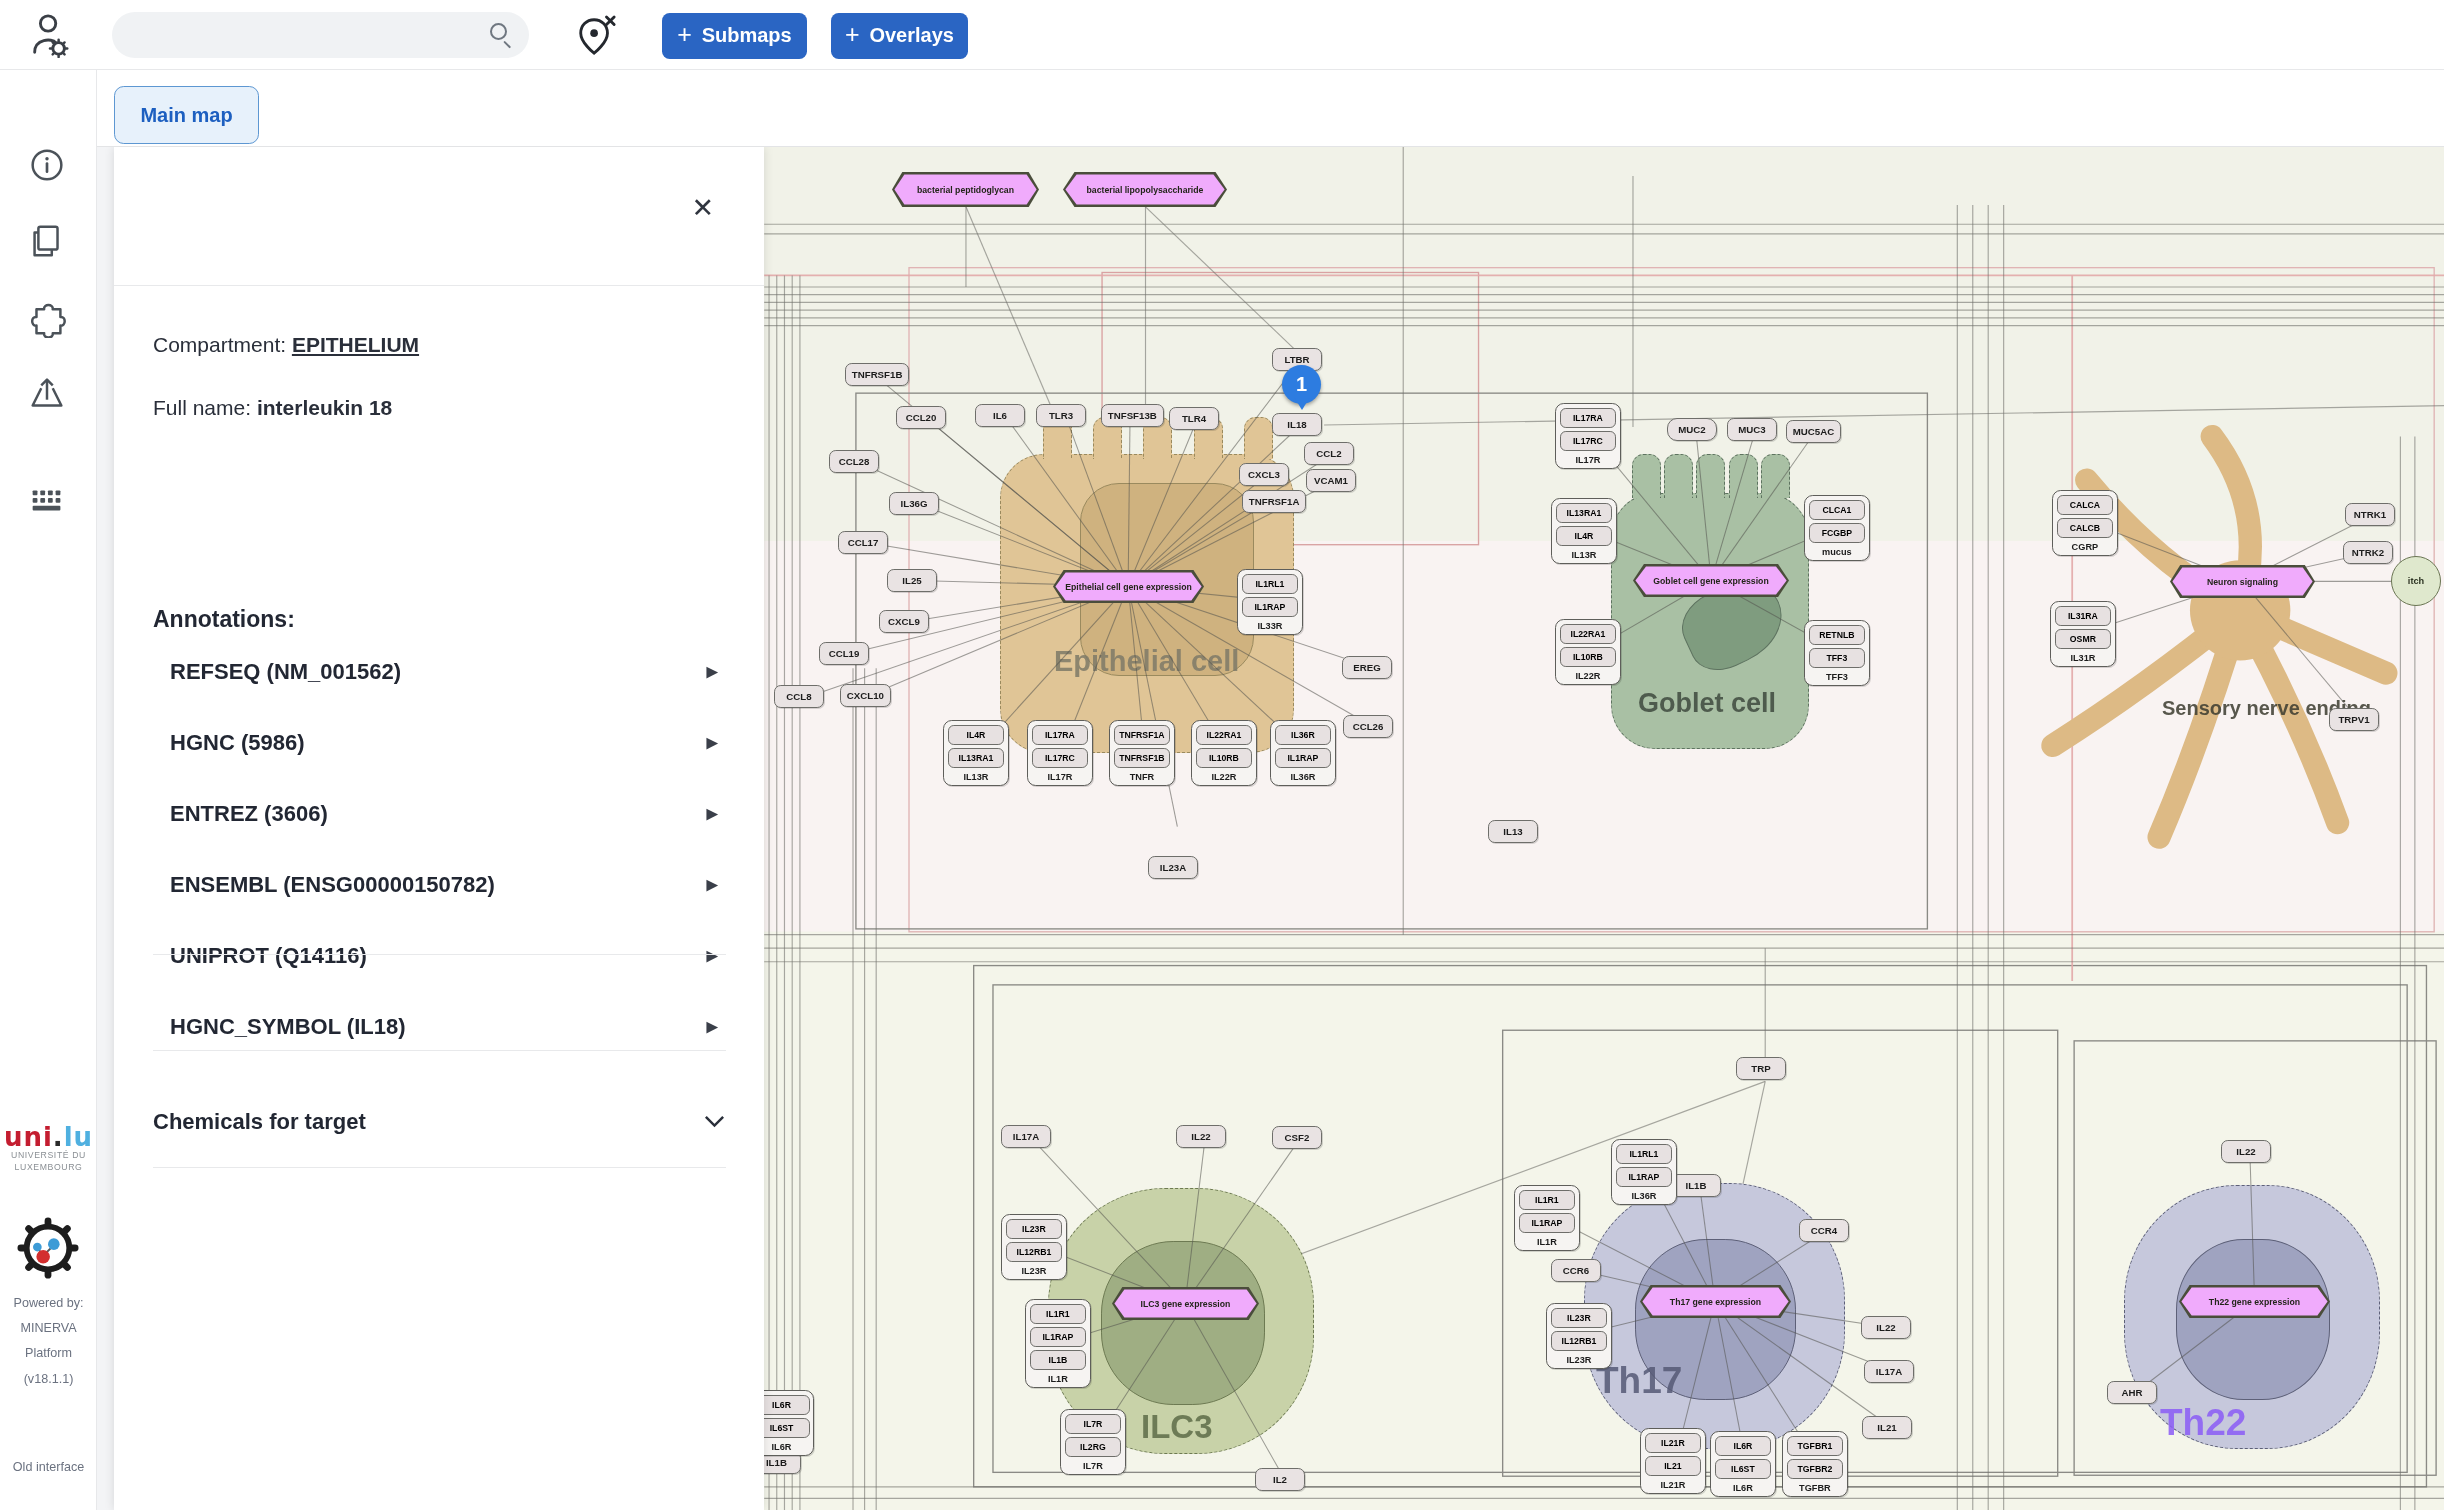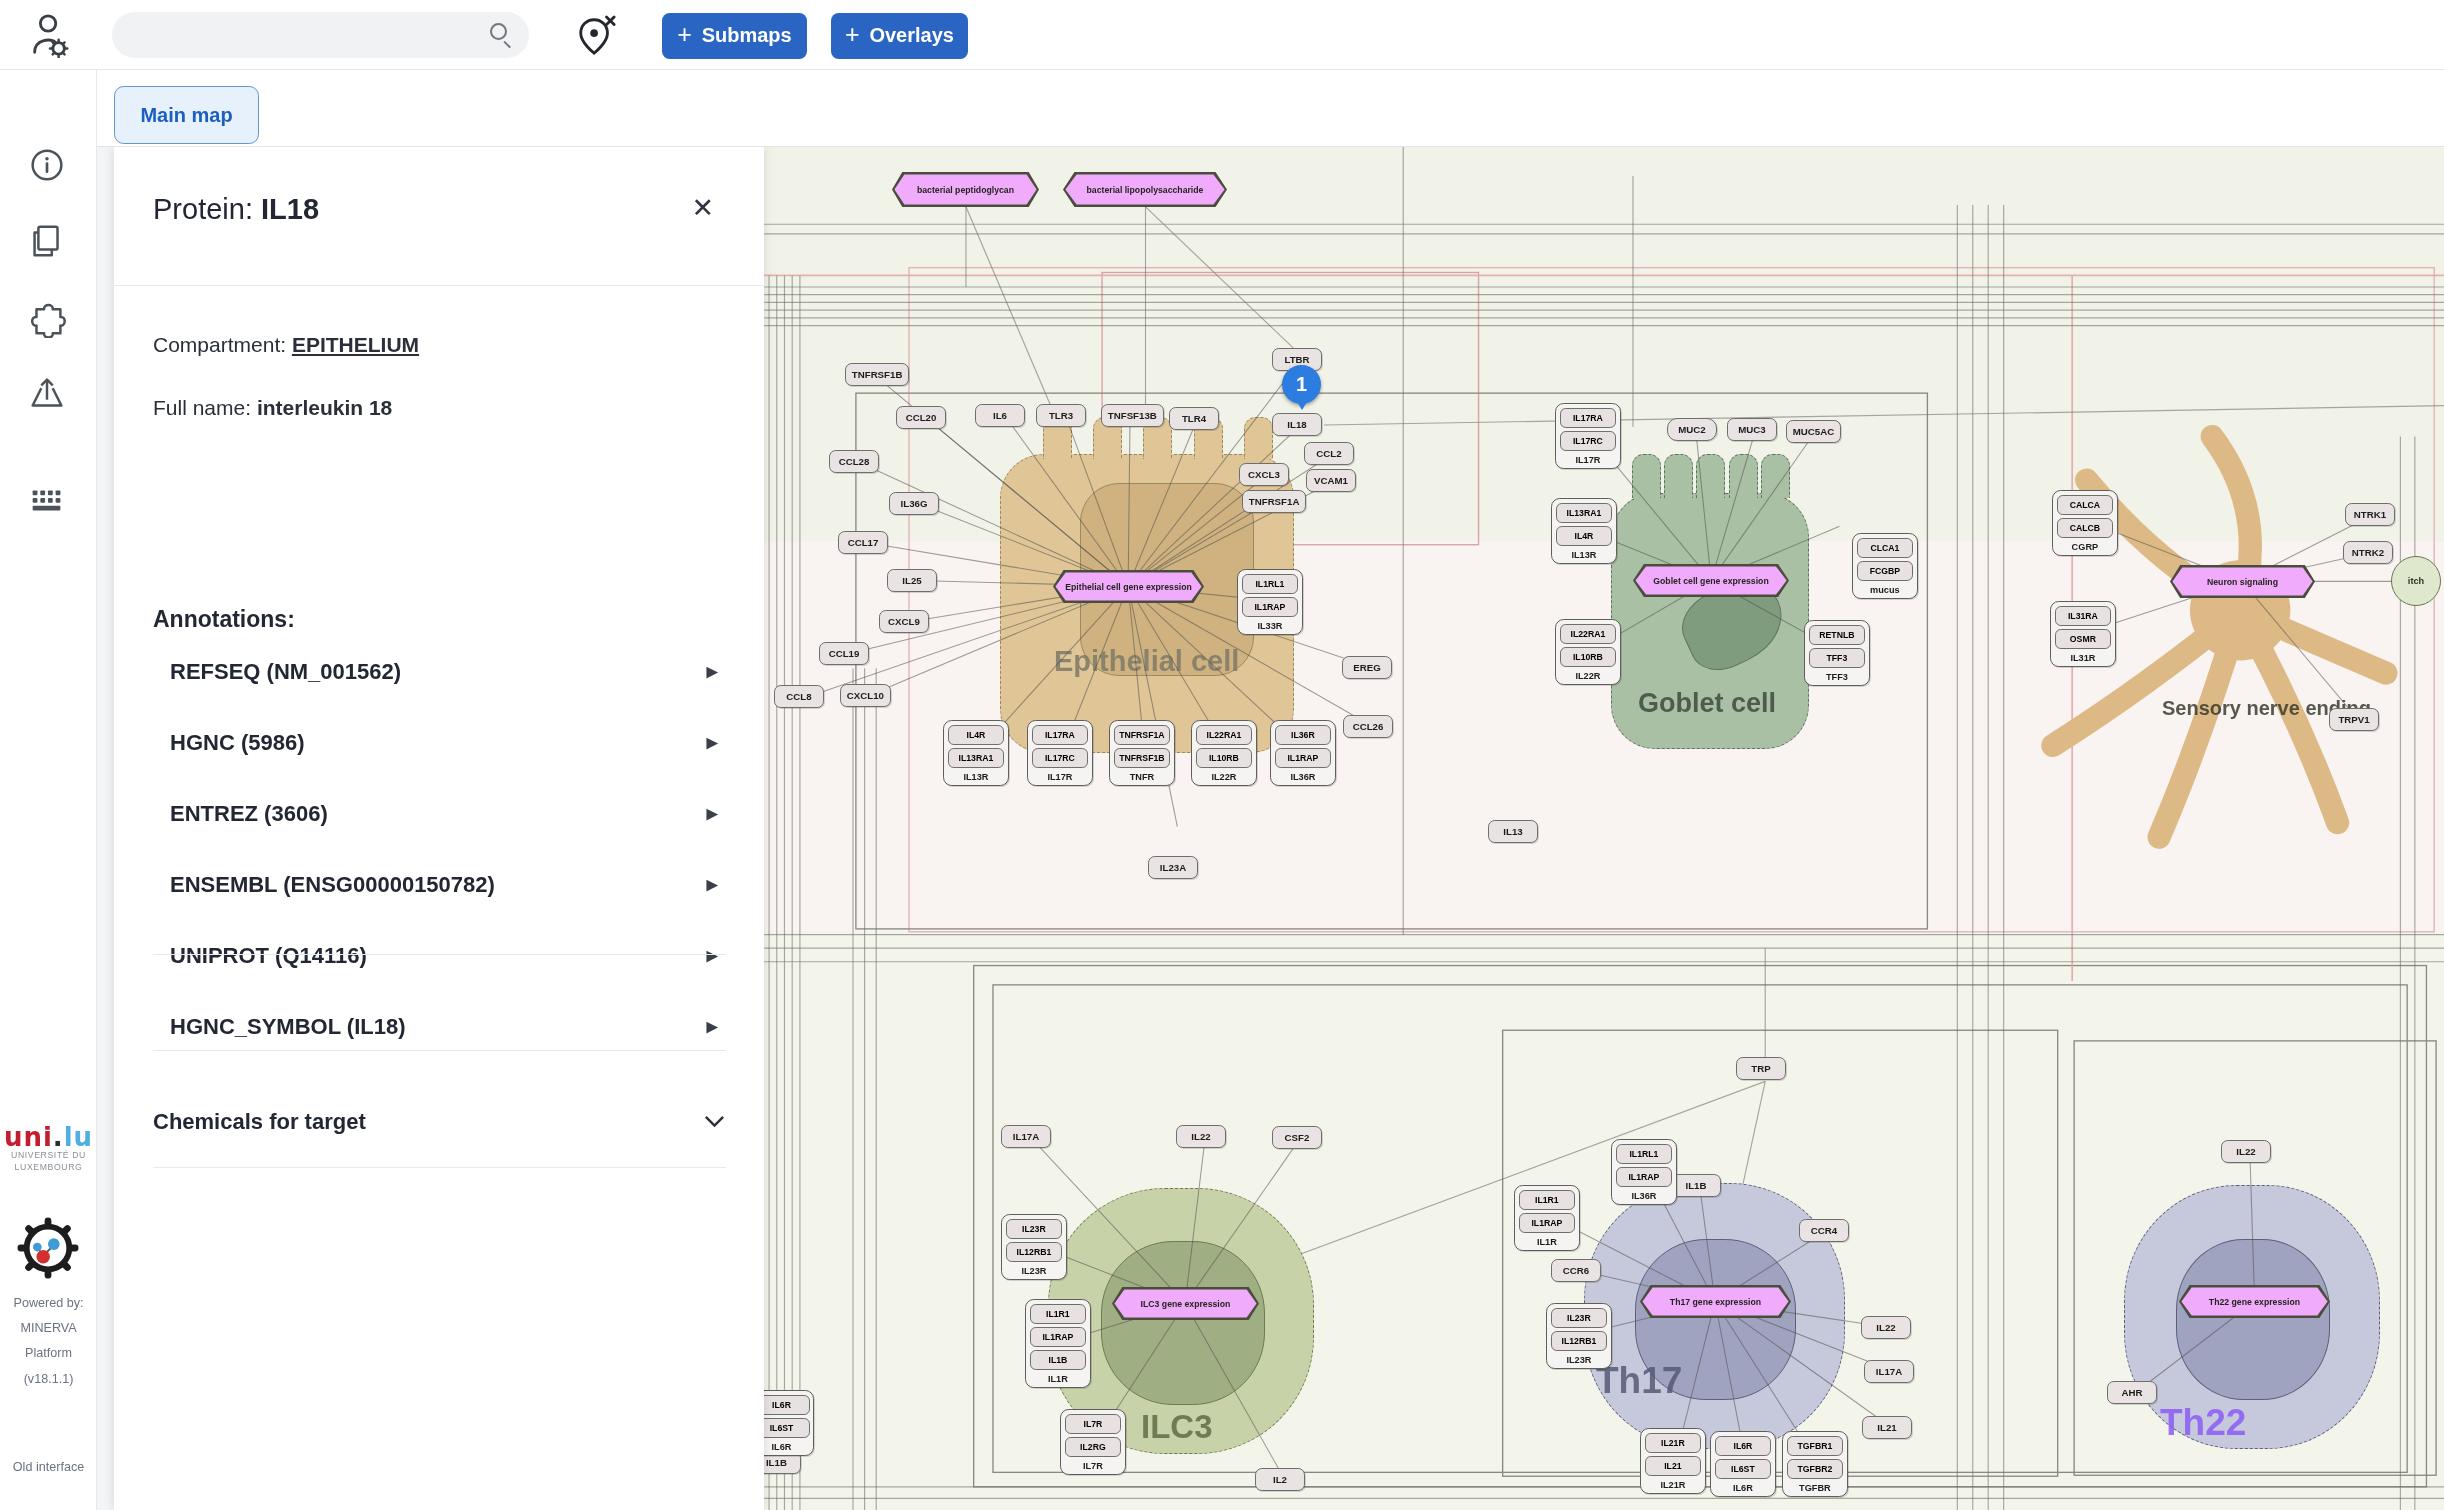--- a/index.html
+++ b/index.html
@@ -174,23 +174,20 @@
   </svg>
 
   <div class="powered" style="top:1226px">Powered by:</div>
   <div class="powered" style="top:1251px">MINERVA</div>
   <div class="powered" style="top:1276px">Platform</div>
   <div class="powered" style="top:1302px">(v18.1.1)</div>
   <div id="old-interface">Old interface</div>
 </div>
 
 <div id="panel">
-  <div id="panel-header">
-    <span>Protein: </span><b>IL18</b>
-  </div>
   <div id="panel-close">✕</div>
   <div class="panel-hr" style="top:138px"></div>
 
   <div class="panel-row" style="top:186px">
     <span>Compartment: </span><span class="linkish">EPITHELIUM</span>
   </div>
   <div class="panel-row" style="top:249px">
     <span>Full name: </span><b>interleukin 18</b>
   </div>
 
@@ -475,21 +472,21 @@
       <div class="complex" style="left: 787px; top: 351px;">
         <div class="cgene">IL13RA1</div>
         <div class="cgene">IL4R</div>
         <div class="ccap">IL13R</div>
       </div>
       <div class="complex" style="left: 791px; top: 472px;">
         <div class="cgene">IL22RA1</div>
         <div class="cgene">IL10RB</div>
         <div class="ccap">IL22R</div>
       </div>
-      <div class="complex" style="left: 1088px; top: 348px; margin-top: 38px;">
+      <div class="complex" style="left: 1040px; top: 348px;">
         <div class="cgene">CLCA1</div>
         <div class="cgene">FCGBP</div>
         <div class="ccap">mucus</div>
       </div>
       <div class="complex" style="left: 1040px; top: 473px;">
         <div class="cgene">RETNLB</div>
         <div class="cgene">TFF3</div>
         <div class="ccap">TFF3</div>
       </div>
       <div class="complex" style="left: 1288px; top: 343px;">

